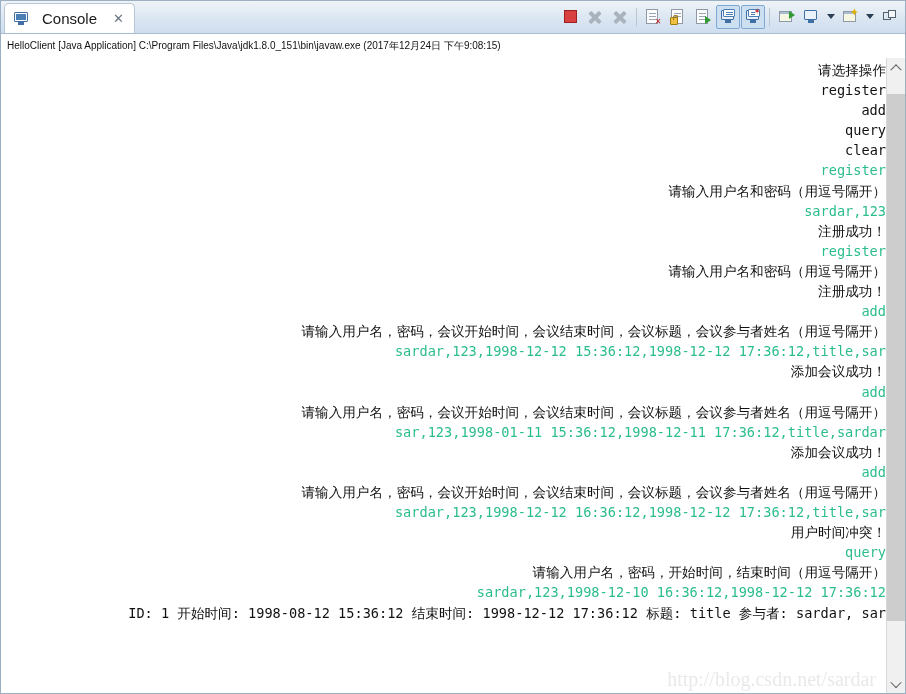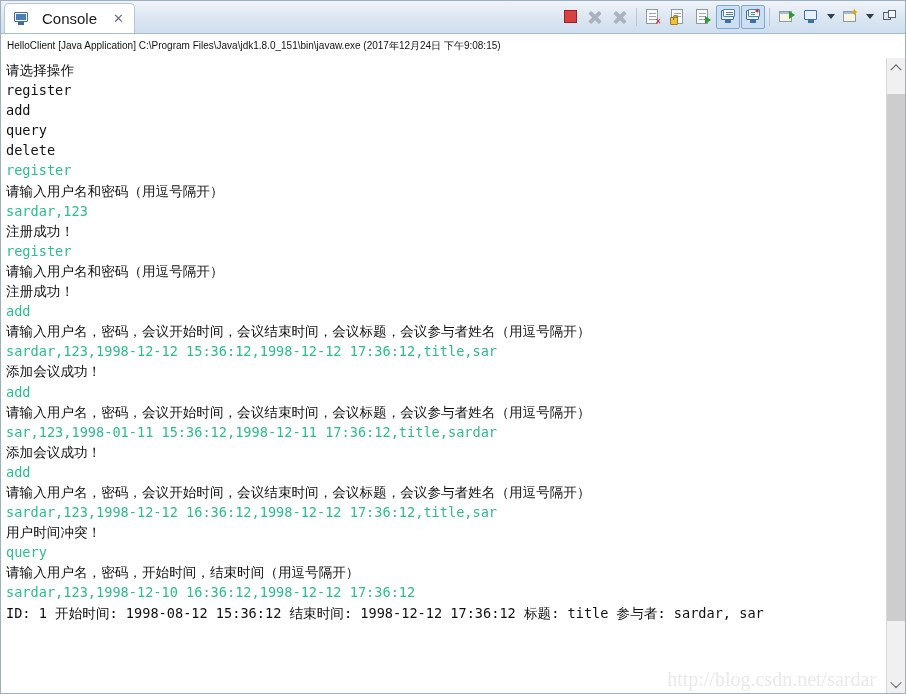--- a/index.html
+++ b/index.html
@@ -302,20 +302,21 @@
 
   
   .console-wrap {
     position: absolute;
     left: 0;
     right: 0;
     top: 57px;
     bottom: 0;
     display: flex;
     background: #7f1d1d;
+    text-align: right;
   }
   .console-area {
     position: relative;
     flex: 1 1 auto;
     overflow: hidden;
     background: #ffffff;
     padding: 2px 0 0 5px;
     box-sizing: border-box;
   }
   .cline {
@@ -507,21 +508,21 @@
   <div class="launchline">HelloClient [Java Application] C:\Program Files\Java\jdk1.8.0_151\bin\javaw.exe (2017年12月24日 下午9:08:15)</div>
 
   <div class="console-wrap">
 
     <div class="console-area" id="console-area">
 
       <div class="cline">请选择操作</div>
         <div class="cline">register</div>
         <div class="cline">add</div>
         <div class="cline">query</div>
-        <div class="cline">delete</div>
+        <div class="cline">clear</div>
         <div class="cline inp">register</div>
         <div class="cline">请输入用户名和密码（用逗号隔开）</div>
         <div class="cline inp">sardar,123</div>
         <div class="cline">注册成功！</div>
         <div class="cline inp">register</div>
         <div class="cline">请输入用户名和密码（用逗号隔开）</div>
         <div class="cline">注册成功！</div>
         <div class="cline inp">add</div>
         <div class="cline">请输入用户名，密码，会议开始时间，会议结束时间，会议标题，会议参与者姓名（用逗号隔开）</div>
         <div class="cline inp">sardar,123,1998-12-12 15:36:12,1998-12-12 17:36:12,title,sar</div>

